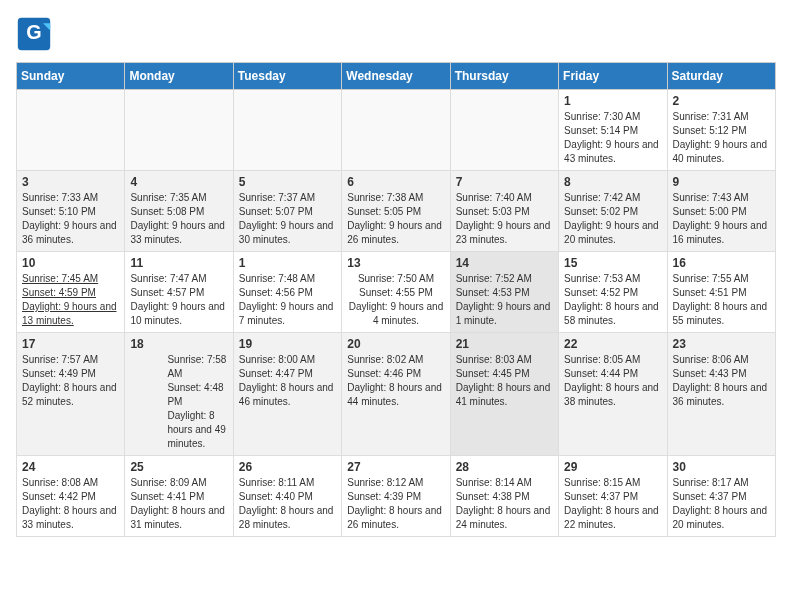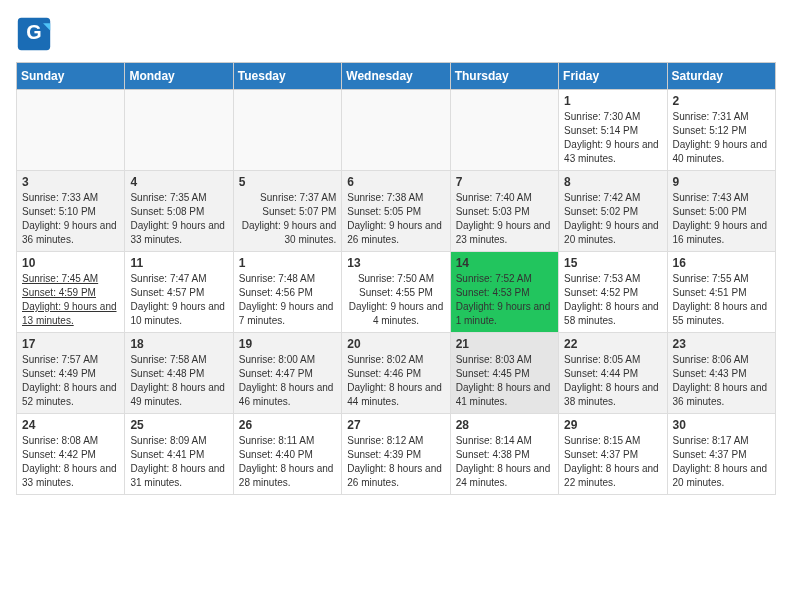--- a/index.html
+++ b/index.html
@@ -156,21 +156,21 @@
 Daylight: 9 hours and 36 minutes.</div>
         </td>
         <td style="background-color: rgb(242, 242, 242);">
           <span class="day-num">4</span>
           <div class="day-info" style="white-space: pre-line;">Sunrise: 7:35 AM
 Sunset: 5:08 PM
 Daylight: 9 hours and 33 minutes.</div>
         </td>
         <td style="background-color: rgb(242, 242, 242);">
           <span class="day-num">5</span>
-          <div class="day-info" style="white-space: pre-line; text-align: right;">Sunrise: 7:37 AM
+          <div class="day-info" style="white-space: pre-line;">Sunrise: 7:37 AM
 Sunset: 5:07 PM
 Daylight: 9 hours and 30 minutes.</div>
         </td>
         <td style="background-color: rgb(242, 242, 242);">
           <span class="day-num">6</span>
           <div class="day-info" style="white-space: pre-line;">Sunrise: 7:38 AM
 Sunset: 5:05 PM
 Daylight: 9 hours and 26 minutes.</div>
         </td>
         <td style="background-color: rgb(242, 242, 242);">
@@ -210,21 +210,21 @@
           <div class="day-info" style="white-space: pre-line;">Sunrise: 7:48 AM
 Sunset: 4:56 PM
 Daylight: 9 hours and 7 minutes.</div>
         </td>
         <td style="background-color: rgb(255, 255, 255);">
           <span class="day-num">13</span>
           <div class="day-info" style="white-space: pre-line; text-align: center;">Sunrise: 7:50 AM
 Sunset: 4:55 PM
 Daylight: 9 hours and 4 minutes.</div>
         </td>
-        <td style="background-color: #22c55e; margin-top: 20px;">
+        <td style="background-color: #e5e5e5; margin-top: 20px;">
           <span class="day-num">14</span>
           <div class="day-info" style="white-space: pre-line;">Sunrise: 7:52 AM
 Sunset: 4:53 PM
 Daylight: 9 hours and 1 minute.</div>
         </td>
         <td style="background-color: rgb(255, 255, 255);">
           <span class="day-num">15</span>
           <div class="day-info" style="white-space: pre-line;">Sunrise: 7:53 AM
 Sunset: 4:52 PM
 Daylight: 8 hours and 58 minutes.</div>
@@ -238,21 +238,21 @@
       </tr>
       <tr>
         <td style="background-color: rgb(242, 242, 242); margin-left: 47px;">
           <span class="day-num">17</span>
           <div class="day-info" style="white-space: pre-line;">Sunrise: 7:57 AM
 Sunset: 4:49 PM
 Daylight: 8 hours and 52 minutes.</div>
         </td>
         <td style="background-color: rgb(242, 242, 242);">
           <span class="day-num">18</span>
-          <div class="day-info" style="white-space: pre-line;">Sunrise: 7:58 AM
+          <div class="day-info" style="white-space: pre-line; margin-left: 37px;">Sunrise: 7:58 AM
 Sunset: 4:48 PM
 Daylight: 8 hours and 49 minutes.</div>
         </td>
         <td style="background-color: rgb(242, 242, 242);">
           <span class="day-num">19</span>
           <div class="day-info" style="white-space: pre-line;">Sunrise: 8:00 AM
 Sunset: 4:47 PM
 Daylight: 8 hours and 46 minutes.</div>
         </td>
         <td style="background-color: rgb(242, 242, 242);">

